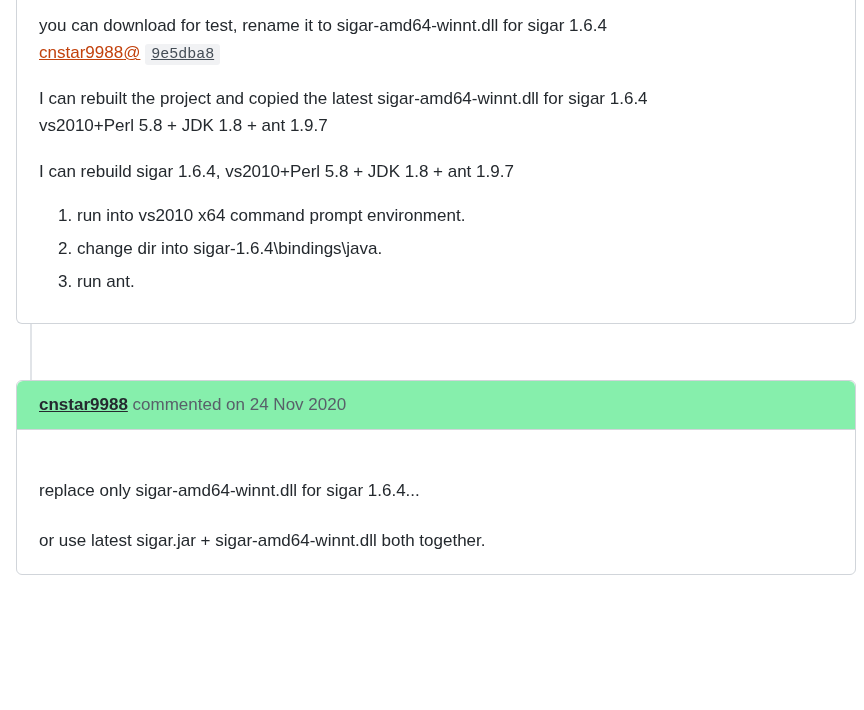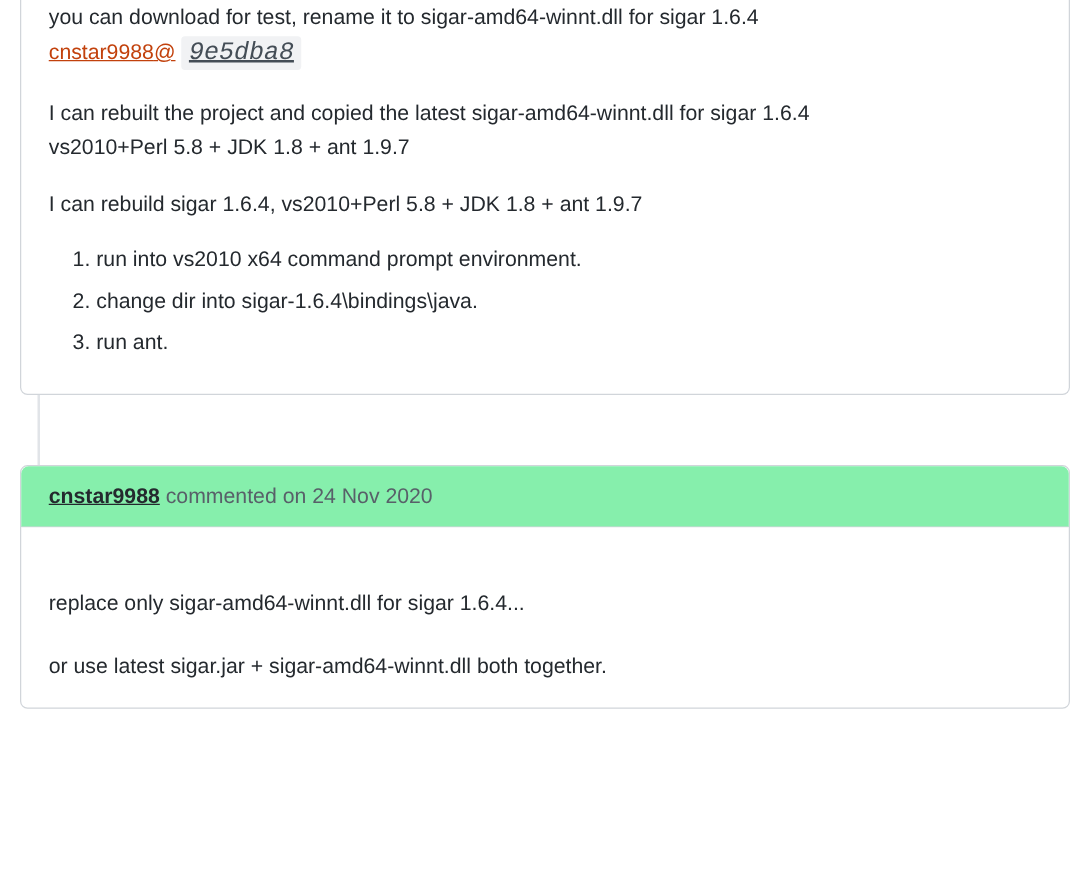--- a/index.html
+++ b/index.html
@@ -34,23 +34,22 @@
       margin-top: 23px;
     }
     .mention {
       color: #c2410c;
     }
     .commit-link {
       font-family: SFMono-Regular, Consolas, "Liberation Mono", Menlo, monospace;
       background: #f1f2f4;
       border-radius: 3px;
       padding: 2px 6px;
-      font-size: 20px;
+      font-size: 15px;
       color: #444d56;
-      font-style: italic;
     }
     .ol {
       padding-left: 38px;
       margin-top: 4px;
     }
     .ol li {
       margin-bottom: 7px;
       line-height: 1.55;
     }
     .ol li .li-sub {
@@ -81,21 +80,21 @@
     .comment-header .author {
       font-weight: 600;
       color: #24292e;
     }
     .first-block {
       border-top: none;
       border-top-left-radius: 0;
       border-top-right-radius: 0;
     }
     .first-body {
-      padding-top: 0;
+      padding-top: 12px;
     }
   </style>
 </head>
 <body>
 
 <div class="comment-block first-block">
   <div class="comment-body first-body">
     <p>
       <span>you can download for test, rename it to sigar-amd64-winnt.dll for sigar 1.6.4</span><br>
       <a class="mention" href="#"><span>cnstar9988</span><span>@</span></a>

